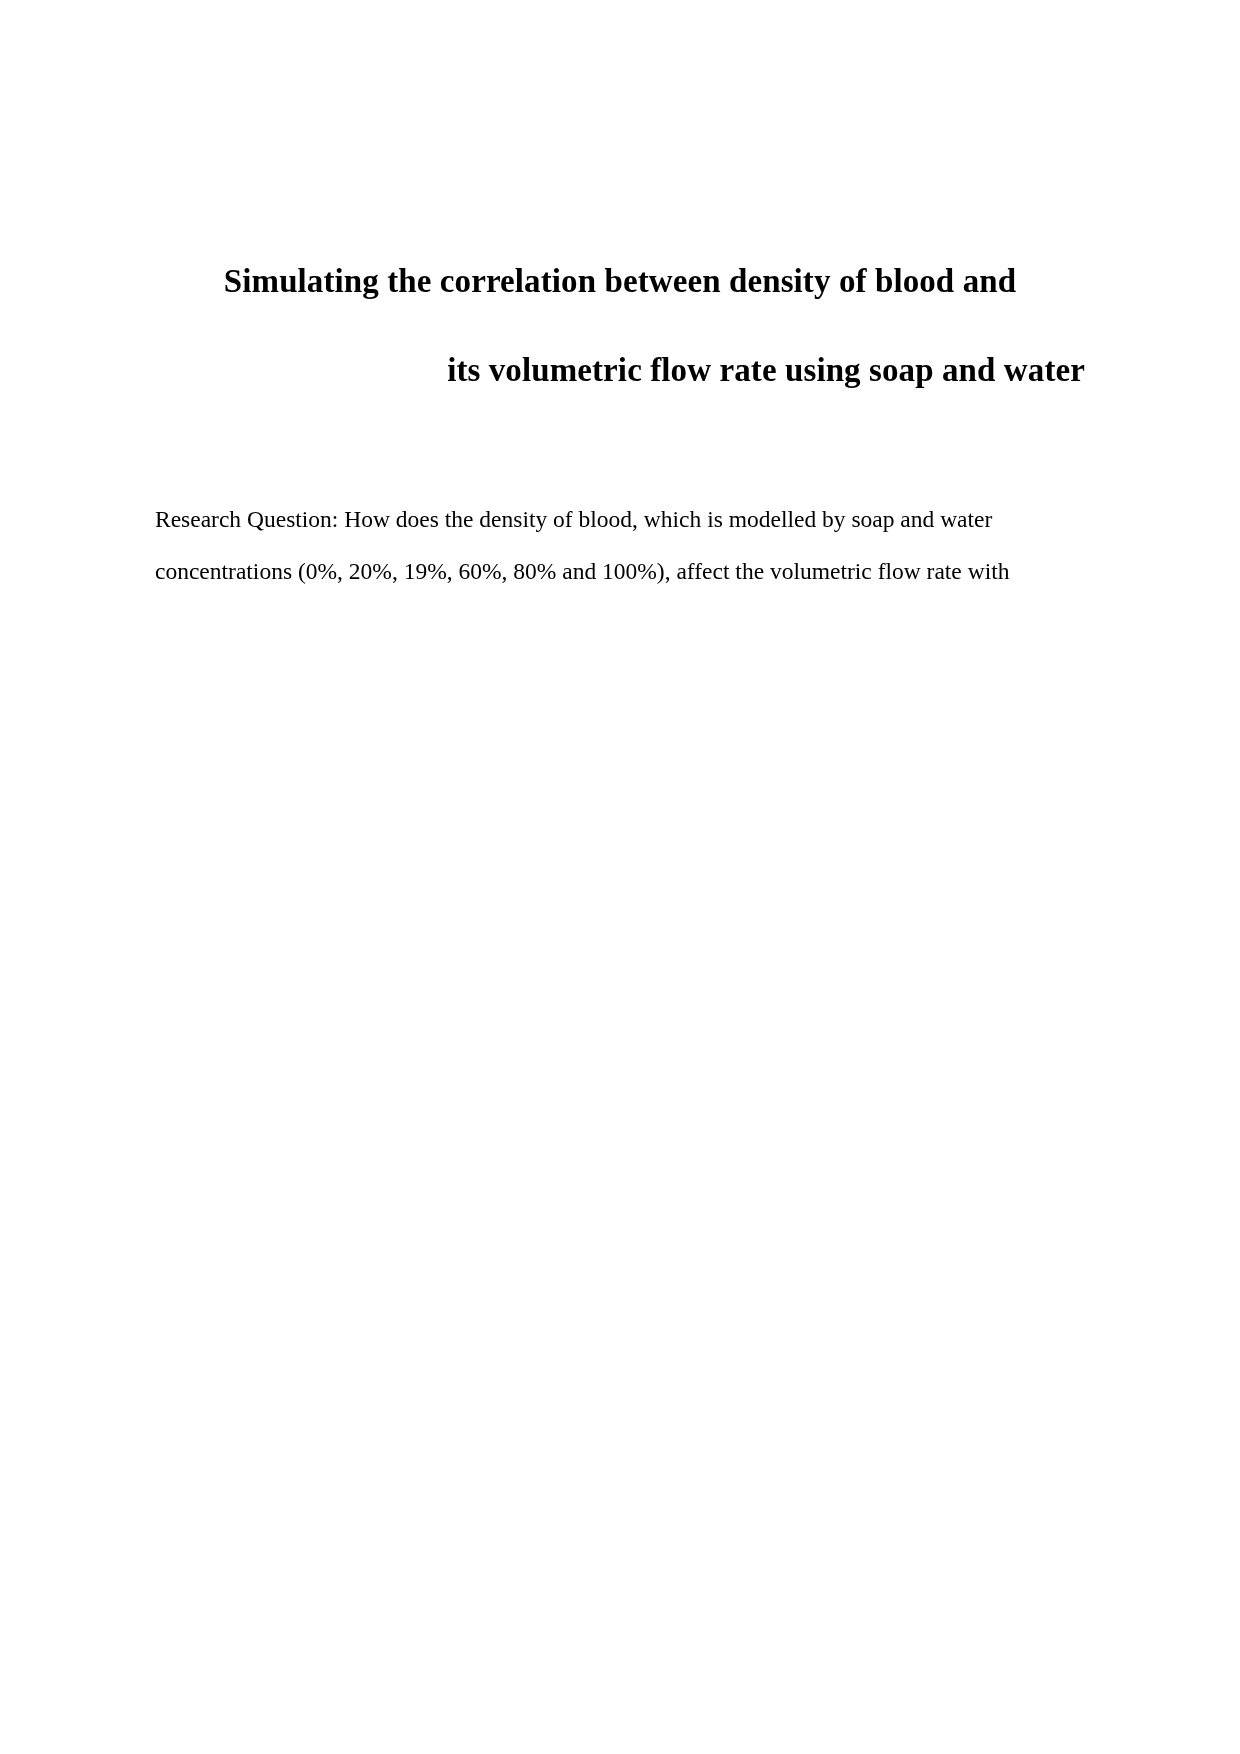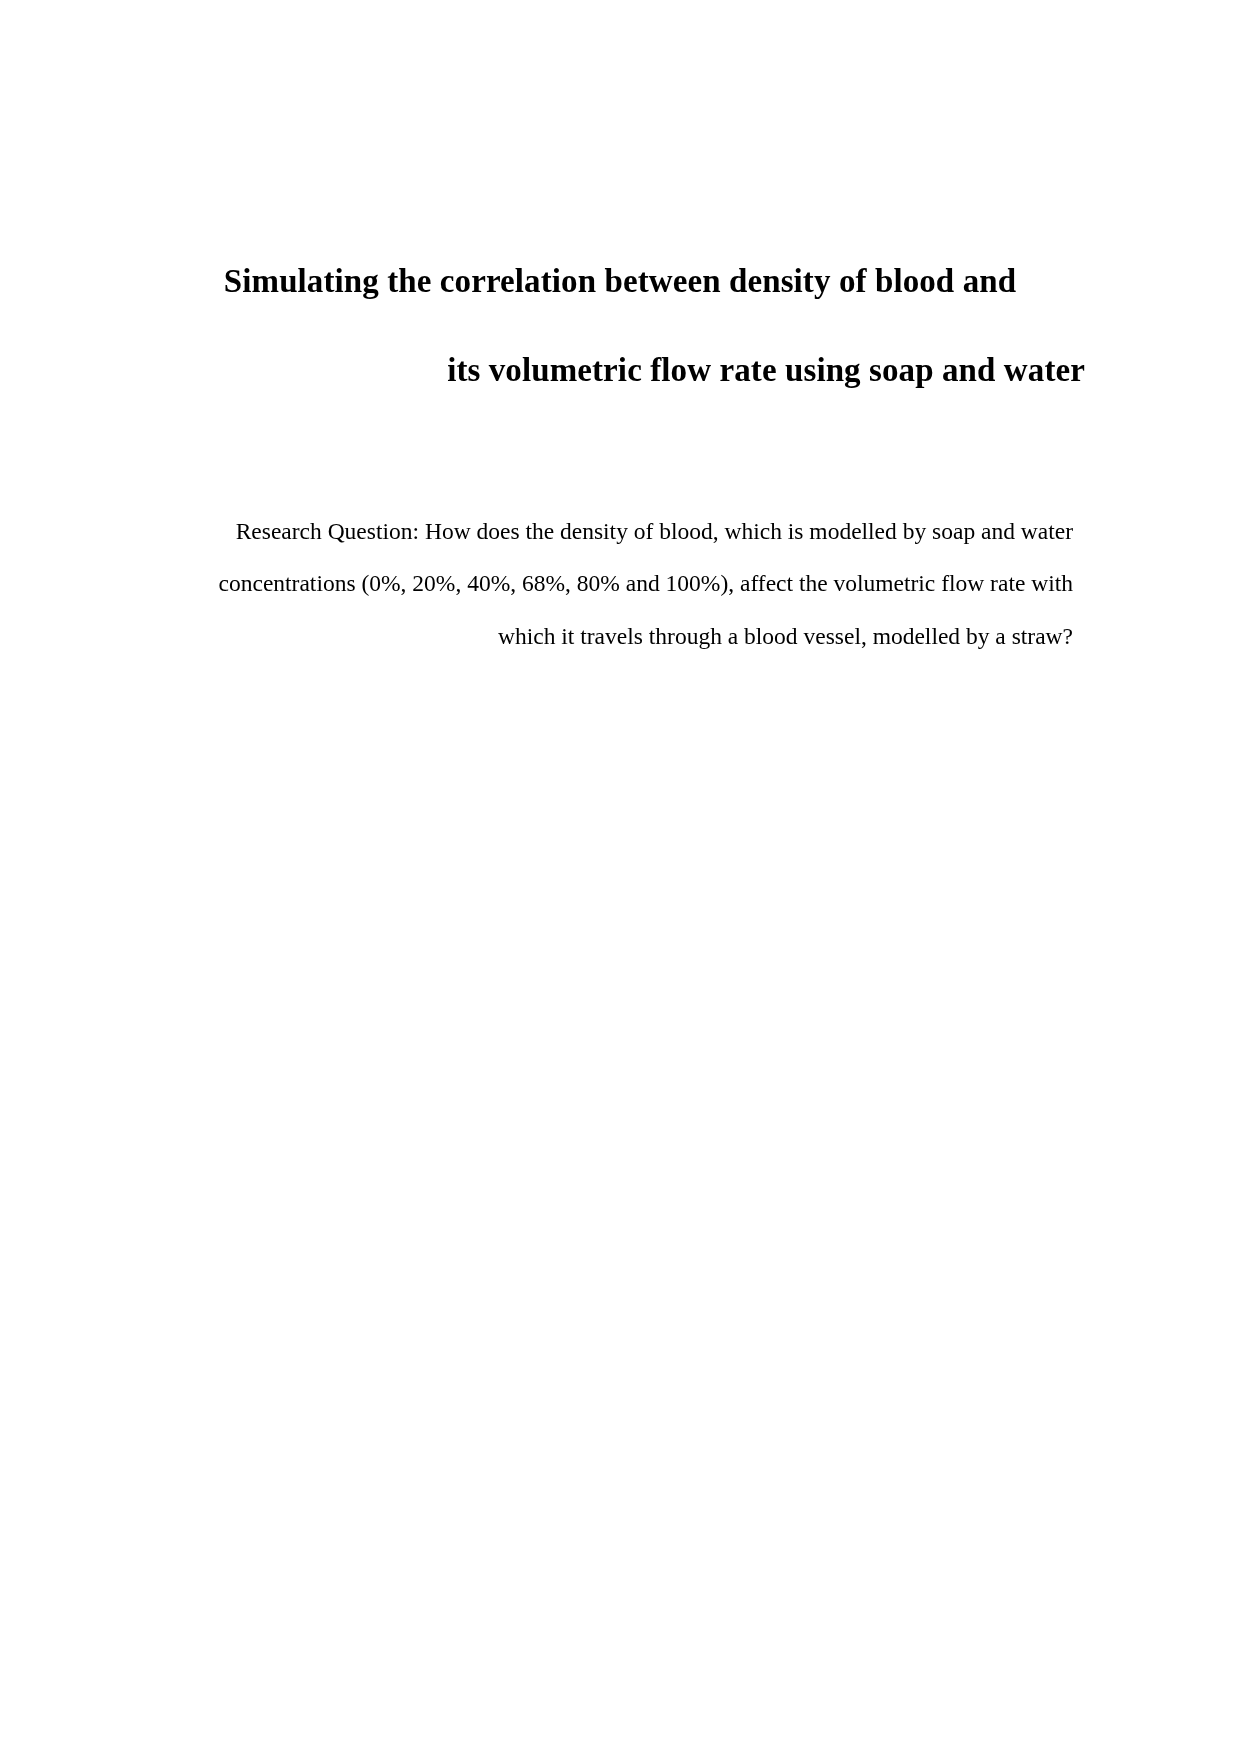--- a/index.html
+++ b/index.html
@@ -41,25 +41,25 @@
   .doc-title .title-line {
     display: block;
   }
   .doc-title .title-line + .title-line {
     margin-top: 41px;
     text-align: right;
   }
 
   
   .research-question {
-    margin: 12px;
+    margin: 0;
     padding-top: 113px;
     font-size: 23.5px;
     line-height: 1.0;
-    text-align: right;
+    text-align: left;
     font-family: Liberation Serif, serif;
   }
   .research-question .rq-line {
     display: block;
   }
   .research-question .rq-line + .rq-line {
     margin-top: 29px;
   }
 
   
@@ -83,19 +83,18 @@
 <div class="page">
   <div class="content">
 
     <h1 class="doc-title">
       <span class="title-line">Simulating the correlation between density of blood and</span>
       <span class="title-line">its volumetric flow rate using soap and water</span>
     </h1>
 
     <p class="research-question">
       <span class="rq-line">Research Question: How does the density of blood, which is modelled by soap and water</span>
-      <span class="rq-line">concentrations (0%, 20%, 40%, 68%, 80% and 100%), affect the volumetric flow rate with</span>
-      <span class="rq-line">which it travels through a blood vessel, modelled by a straw?</span>
+      <span class="rq-line">concentrations (0%, 20%, 19%, 60%, 80% and 100%), affect the volumetric flow rate with</span>
     </p>
 
 
   </div>
 </div>
 
 </body></html>

